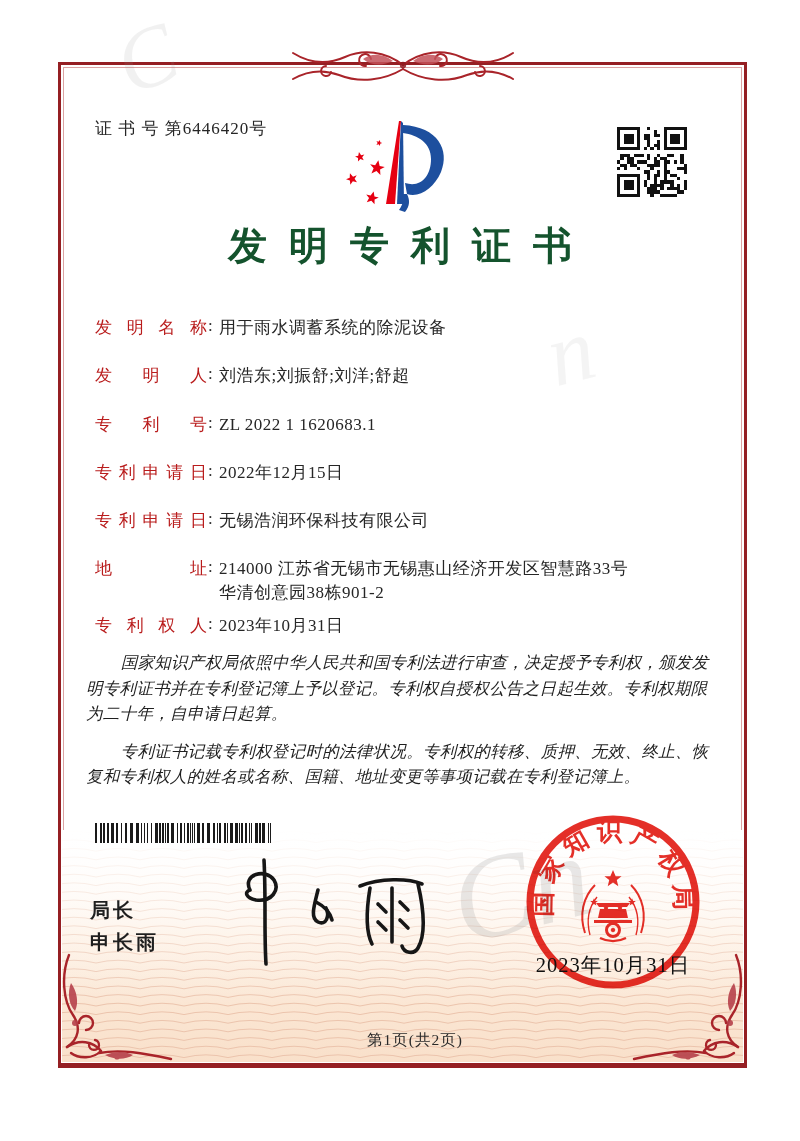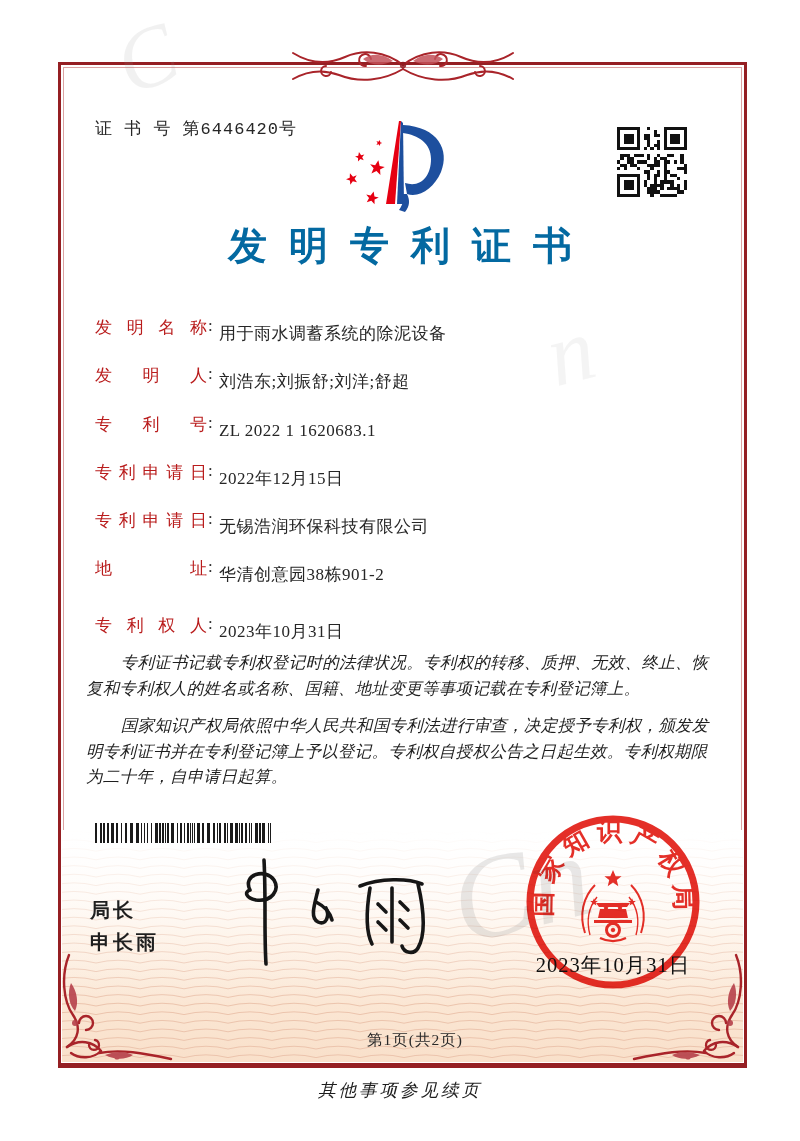--- a/index.html
+++ b/index.html
@@ -14,34 +14,34 @@
          background:linear-gradient(180deg,#ffffff 0%,#fdeedf 45%,#f9e0ca 100%);}
   .waves svg{display:block;}
   .waves::after{content:"";position:absolute;inset:0;
          background:linear-gradient(180deg,#ffffff 0%,rgba(255,255,255,.55) 35%,rgba(255,255,255,0) 75%);}
   .ornament-top{position:absolute;left:50%;top:-23px;transform:translateX(-50%);}
   .flourish{position:absolute;bottom:-4px;}
   .flourish.bl{left:-2px;}
   .flourish.br{right:-2px;transform:scaleX(-1);}
 
   
-  .cert-no{position:absolute;left:95px;top:117px;font-size:17px;letter-spacing:1px;color:#262626;font-family:Liberation Mono, monospace;}
+  .cert-no{position:absolute;left:95px;top:117px;font-size:17px;letter-spacing:1px;color:#262626;}
   .logo{position:absolute;left:344px;top:110px;}
   .qr{position:absolute;left:617px;top:127px;}
   .title{position:absolute;left:0;right:0;top:219px;text-align:center;font-size:39px;font-weight:600;
-         letter-spacing:22px;padding-left:22px;color:#0369a1;}
+         letter-spacing:22px;padding-left:22px;color:#14532d;}
 
   
   .fields{position:absolute;left:95px;top:312px;width:618px;font-size:17px;}
   .row{position:absolute;left:0;white-space:nowrap;}
   .flabel{display:inline-block;width:112px;text-align:justify;text-align-last:justify;
           text-justify:inter-character;vertical-align:top;color:#b91c1c;}
   .flabel.w2{width:100px;}
   .fcolon{margin:0 2px 0 1px;vertical-align:top;}
-  .fval{display:inline-block;vertical-align:top;letter-spacing:.5px;color:#262626;line-height:24px;white-space:normal;margin-top:6px;}
+  .fval{display:inline-block;vertical-align:top;letter-spacing:.5px;color:#262626;line-height:24px;white-space:normal;}
   .pair2{position:absolute;left:303px;top:0;}
 
   
   .paras{position:absolute;left:86px;top:650px;width:632px;font-size:16.5px;line-height:25.5px;
          font-style:italic;color:#1f1f1f;letter-spacing:.3px;}
   .paras p{margin:0 0 12px;text-indent:2.1em;}
 
   
   .barcode{position:absolute;left:95px;top:823px;}
   .signer{position:absolute;left:90px;top:894px;font-family:"Liberation Sans","DejaVu Sans",sans-serif;
@@ -414,32 +414,33 @@
       <span class="flabel">专利申请日</span><span class="fcolon">:</span>
       <span class="fval">2022年12月15日</span>
     </div>
     <div class="row" style="top:197px">
       <span class="flabel">专利申请日</span><span class="fcolon">:</span>
       <span class="fval">无锡浩润环保科技有限公司</span>
     </div>
     <div class="row" style="top:245px">
       <span class="flabel">地址</span><span class="fcolon">:</span>
       <span class="fval" style="max-width:480px">
+        <div>214000 江苏省无锡市无锡惠山经济开发区智慧路33号</div>
         <div>华清创意园38栋901-2</div>
       </span>
     </div>
     <div class="row" style="top:302px;width:618px">
       <span class="flabel">专利权人</span><span class="fcolon">:</span>
       <span class="fval">2023年10月31日</span>
     </div>
   </div>
 
   <div class="paras">
+    <p>国家知识产权局依照中华人民共和国专利法进行审查，决定授予专利权，颁发发明专利证书并在专利登记簿上予以登记。专利权自授权公告之日起生效。专利权期限为二十年，自申请日起算。</p>
     <p>专利证书记载专利权登记时的法律状况。专利权的转移、质押、无效、终止、恢复和专利权人的姓名或名称、国籍、地址变更等事项记载在专利登记簿上。</p>
-    <p>国家知识产权局依照中华人民共和国专利法进行审查，决定授予专利权，颁发发明专利证书并在专利登记簿上予以登记。专利权自授权公告之日起生效。专利权期限为二十年，自申请日起算。</p>
   </div>
 
   <svg class="barcode" id="barcode-svg" width="180" height="20">
       <rect x="0" y="0" width="2" height="20" fill="#1a1a1a"></rect>
       <rect x="5" y="0" width="2" height="20" fill="#1a1a1a"></rect>
       <rect x="8" y="0" width="2" height="20" fill="#1a1a1a"></rect>
       <rect x="12" y="0" width="2" height="20" fill="#1a1a1a"></rect>
       <rect x="16" y="0" width="3" height="20" fill="#1a1a1a"></rect>
       <rect x="21" y="0" width="2" height="20" fill="#1a1a1a"></rect>
       <rect x="26" y="0" width="1" height="20" fill="#1a1a1a"></rect>
@@ -536,15 +537,14 @@
         <path d="M28,28 C34,10 30,-8 18,-20"></path>
         <path d="M-23,30 C-27,15 -24,2 -16,-8" stroke-width="1.4"></path>
         <path d="M23,30 C27,15 24,2 16,-8" stroke-width="1.4"></path>
         <path d="M-13,33 C-5,37 5,37 13,33" stroke-width="2.4"></path>
       </g>
     </g>
   </svg>
   <div class="seal-date">2023年10月31日</div>
 
   <div class="page-num">第1页(共2页)</div>
-  <div class="cont-note">其他事项参见续页</div>
 
 </div>
 
 </body></html>

